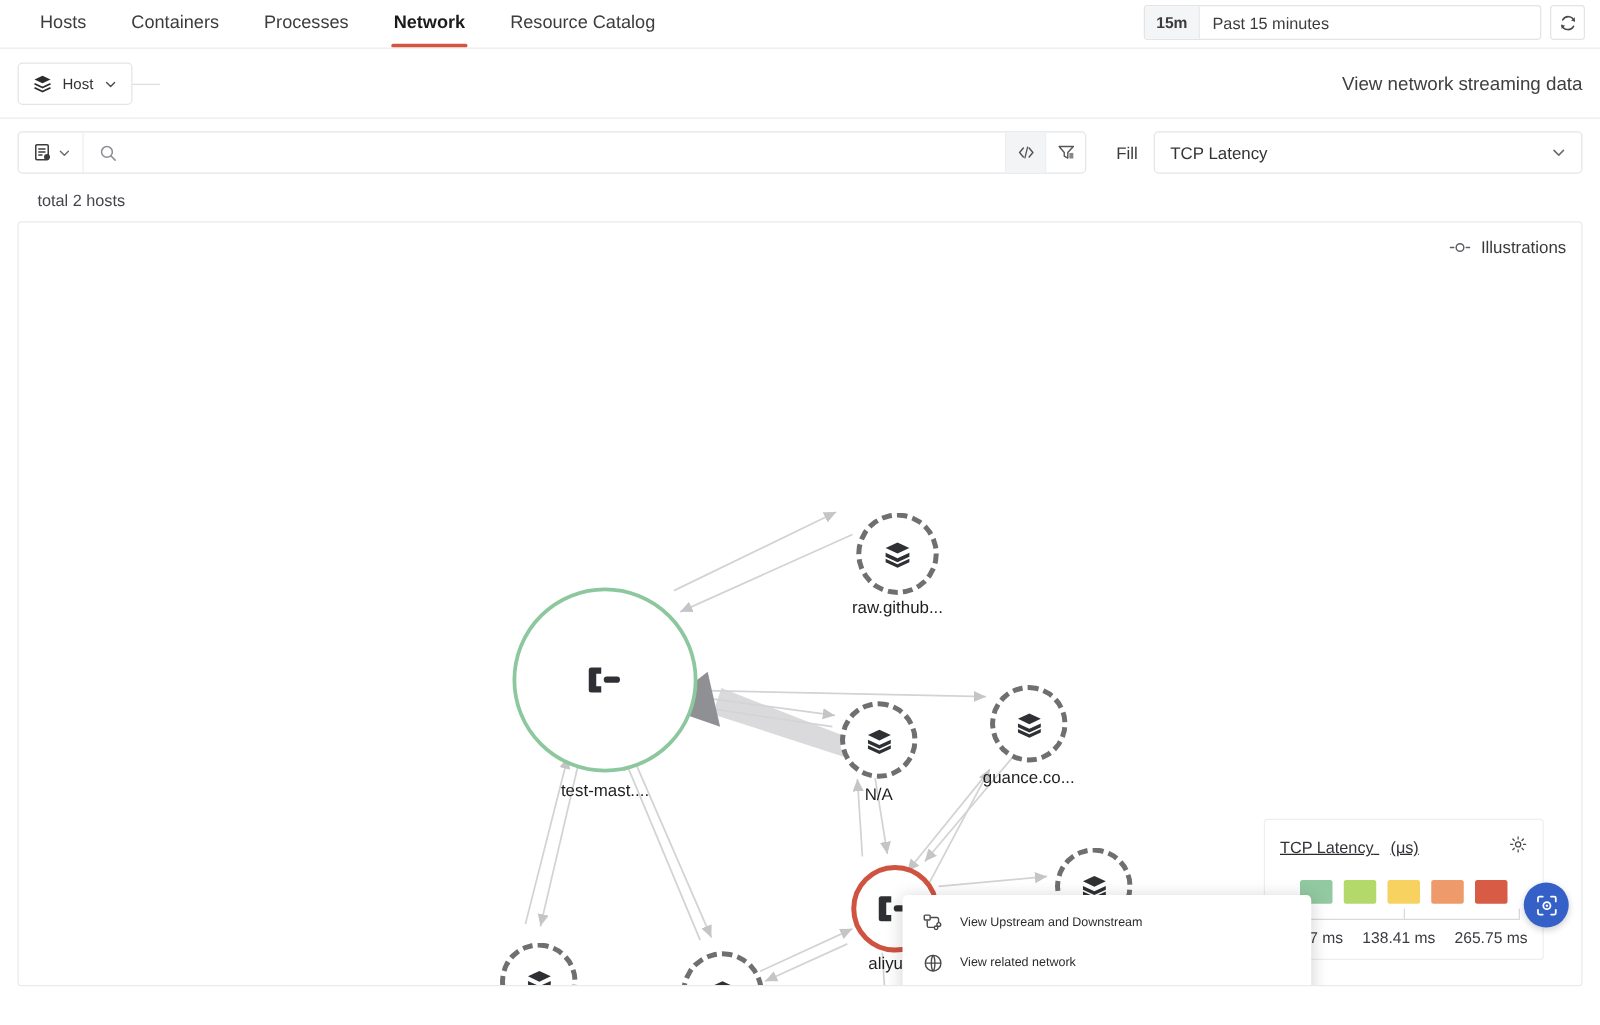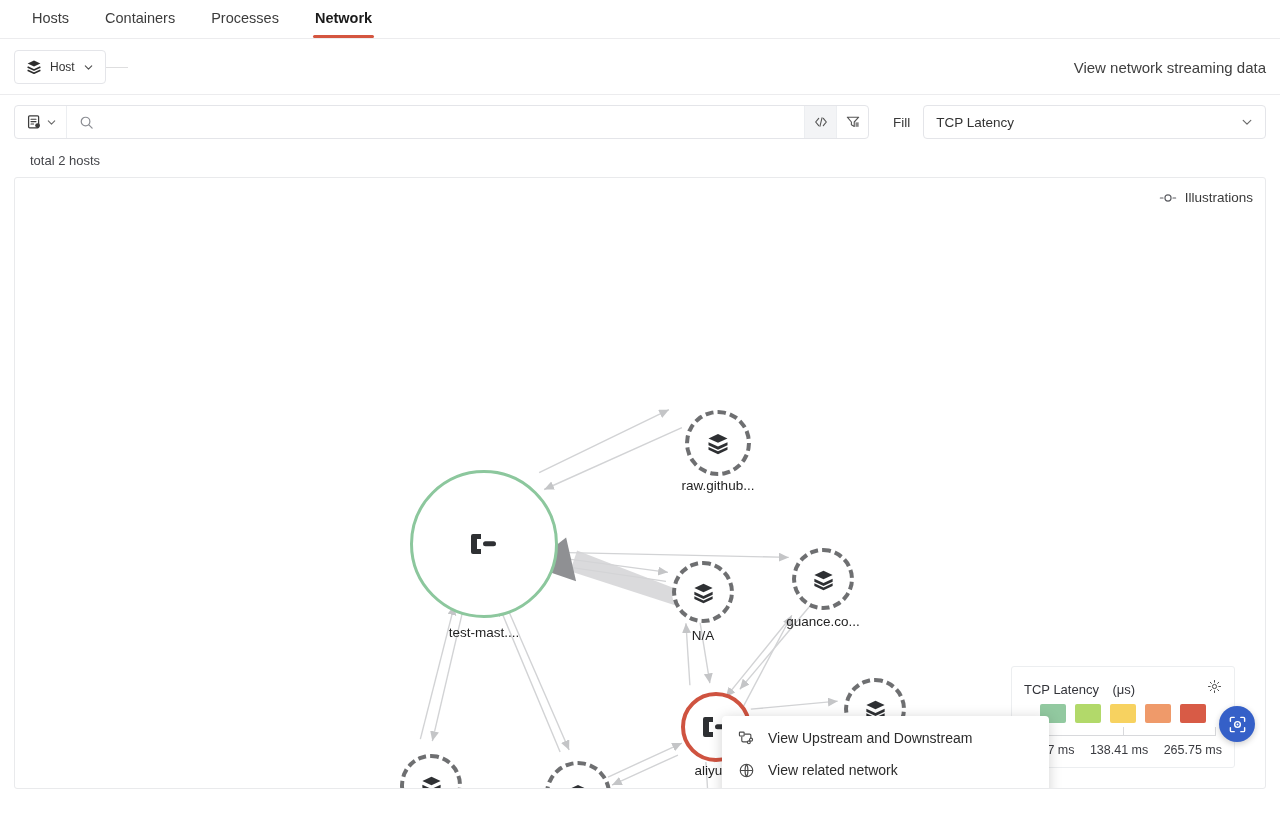--- a/index.html
+++ b/index.html
@@ -259,41 +259,42 @@
     box-shadow: 0 2px 14px rgba(0,0,0,0.18);
     padding: 6px 0;
     z-index: 40;
   }
   .ctx-item {
     display: flex;
     align-items: center;
     gap: 13px;
     height: 32px;
     padding: 0 16px;
-    font-size: 14px;
+    font-size: 10px;
     color: #2c2c2c;
     cursor: pointer;
     white-space: nowrap;
   }
   .ctx-icon { width: 17px; height: 17px; display: flex; align-items: center; justify-content: center; flex: 0 0 17px; }
 
   
   .legend {
     position: absolute;
     right: 30px; bottom: 20px;
     width: 224px;
     background: #fff;
     border: 1px solid #eceef0;
     border-radius: 3px;
     padding: 12px 12px 10px 12px;
     z-index: 30;
   }
   .legend-head {
     display: flex; align-items: center; justify-content: space-between;
-    margin-bottom: 6px;
+    margin-bottom: 16px;
+    text-decoration: underline;
   }
   .legend-title { font-size: 13px; color: #33343a; }
   .legend-unit { color: #33343a; margin-left: 9px; }
   .legend-swatches { display: flex; gap: 9px; justify-content: center; }
   .swatch { width: 26px; height: 19px; border-radius: 2px; }
   .legend-ticks {
     position: relative;
     height: 9px;
     margin: 4px 6px 0 6px;
     border-left: 1px solid #d8d9dc;
@@ -329,20 +330,35 @@
 </style>
 </head>
 <body>
 
 <div class="topnav">
   <div class="topnav-tabs">
     <div class="topnav-tab"><span>Hosts</span></div>
     <div class="topnav-tab"><span>Containers</span></div>
     <div class="topnav-tab"><span>Processes</span></div>
     <div class="topnav-tab active"><span>Network</span></div>
+    <div class="topnav-tab"><span>Resource Catalog</span></div>
+  </div>
+  <div class="topnav-right">
+    <div class="timepicker">
+      <div class="chip">15m</div>
+      <div class="value">Past 15 minutes</div>
+    </div>
+    <div class="refresh-btn">
+      <svg width="15" height="15" viewBox="0 0 16 16">
+        <path d="M13.3 6.2A5.4 5.4 0 0 0 3.4 5.3" fill="none" stroke="#4a4a4a" stroke-width="1.3" stroke-linecap="round"></path>
+        <path d="M2.7 9.8a5.4 5.4 0 0 0 9.9.9" fill="none" stroke="#4a4a4a" stroke-width="1.3" stroke-linecap="round"></path>
+        <path d="M13.6 2.9l.2 3.4-3.3-.3z" fill="#4a4a4a"></path>
+        <path d="M2.4 13.1l-.2-3.4 3.3.3z" fill="#4a4a4a"></path>
+      </svg>
+    </div>
   </div>
   <div class="nav-divider"></div>
 </div>
 
 <div class="toolbar1">
   <div class="host-select">
     <svg width="16" height="16" viewBox="0 0 16 16">
       <path d="M8 1.6 1.6 4.6 8 7.6l6.4-3z" fill="#2c2c2c"></path>
       <path d="M1.6 8 8 11 14.4 8" fill="none" stroke="#2c2c2c" stroke-width="1.5" stroke-linejoin="round"></path>
       <path d="M1.6 11.2 8 14.2l6.4-3" fill="none" stroke="#2c2c2c" stroke-width="1.5" stroke-linejoin="round"></path>

